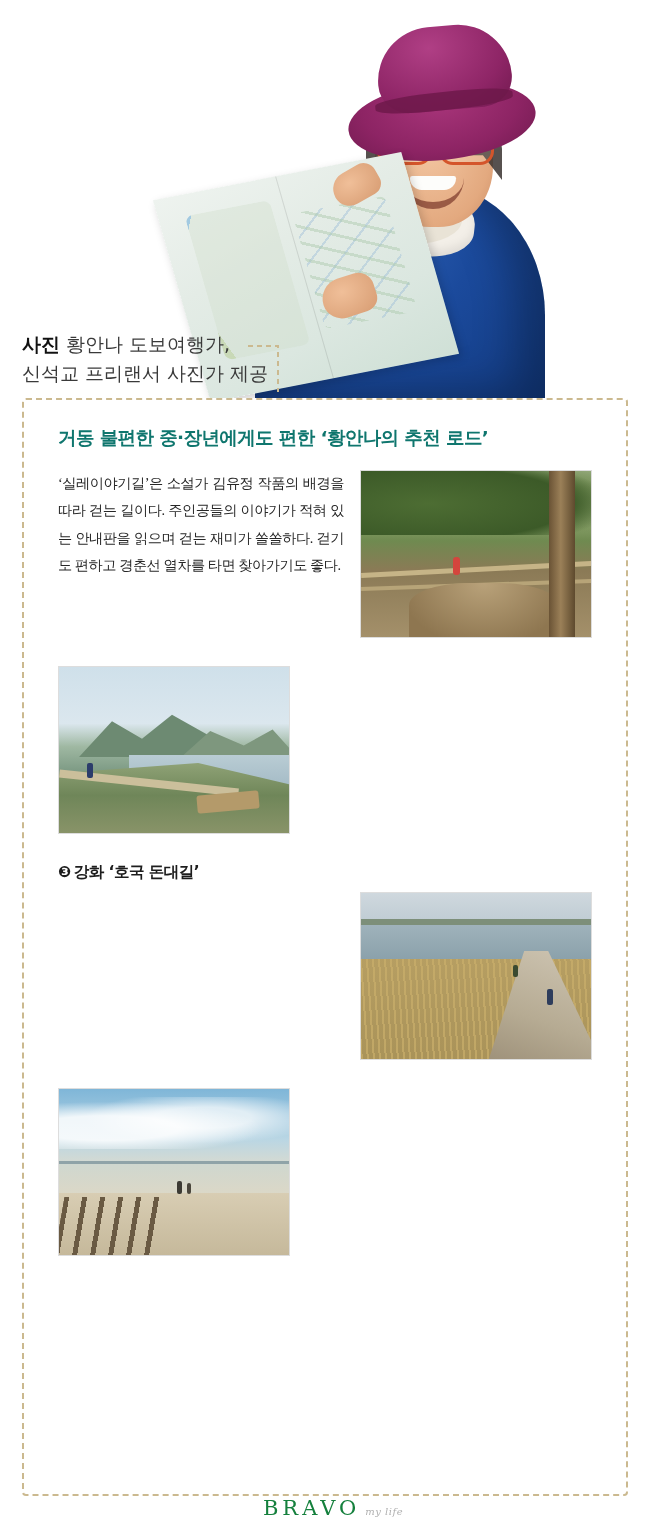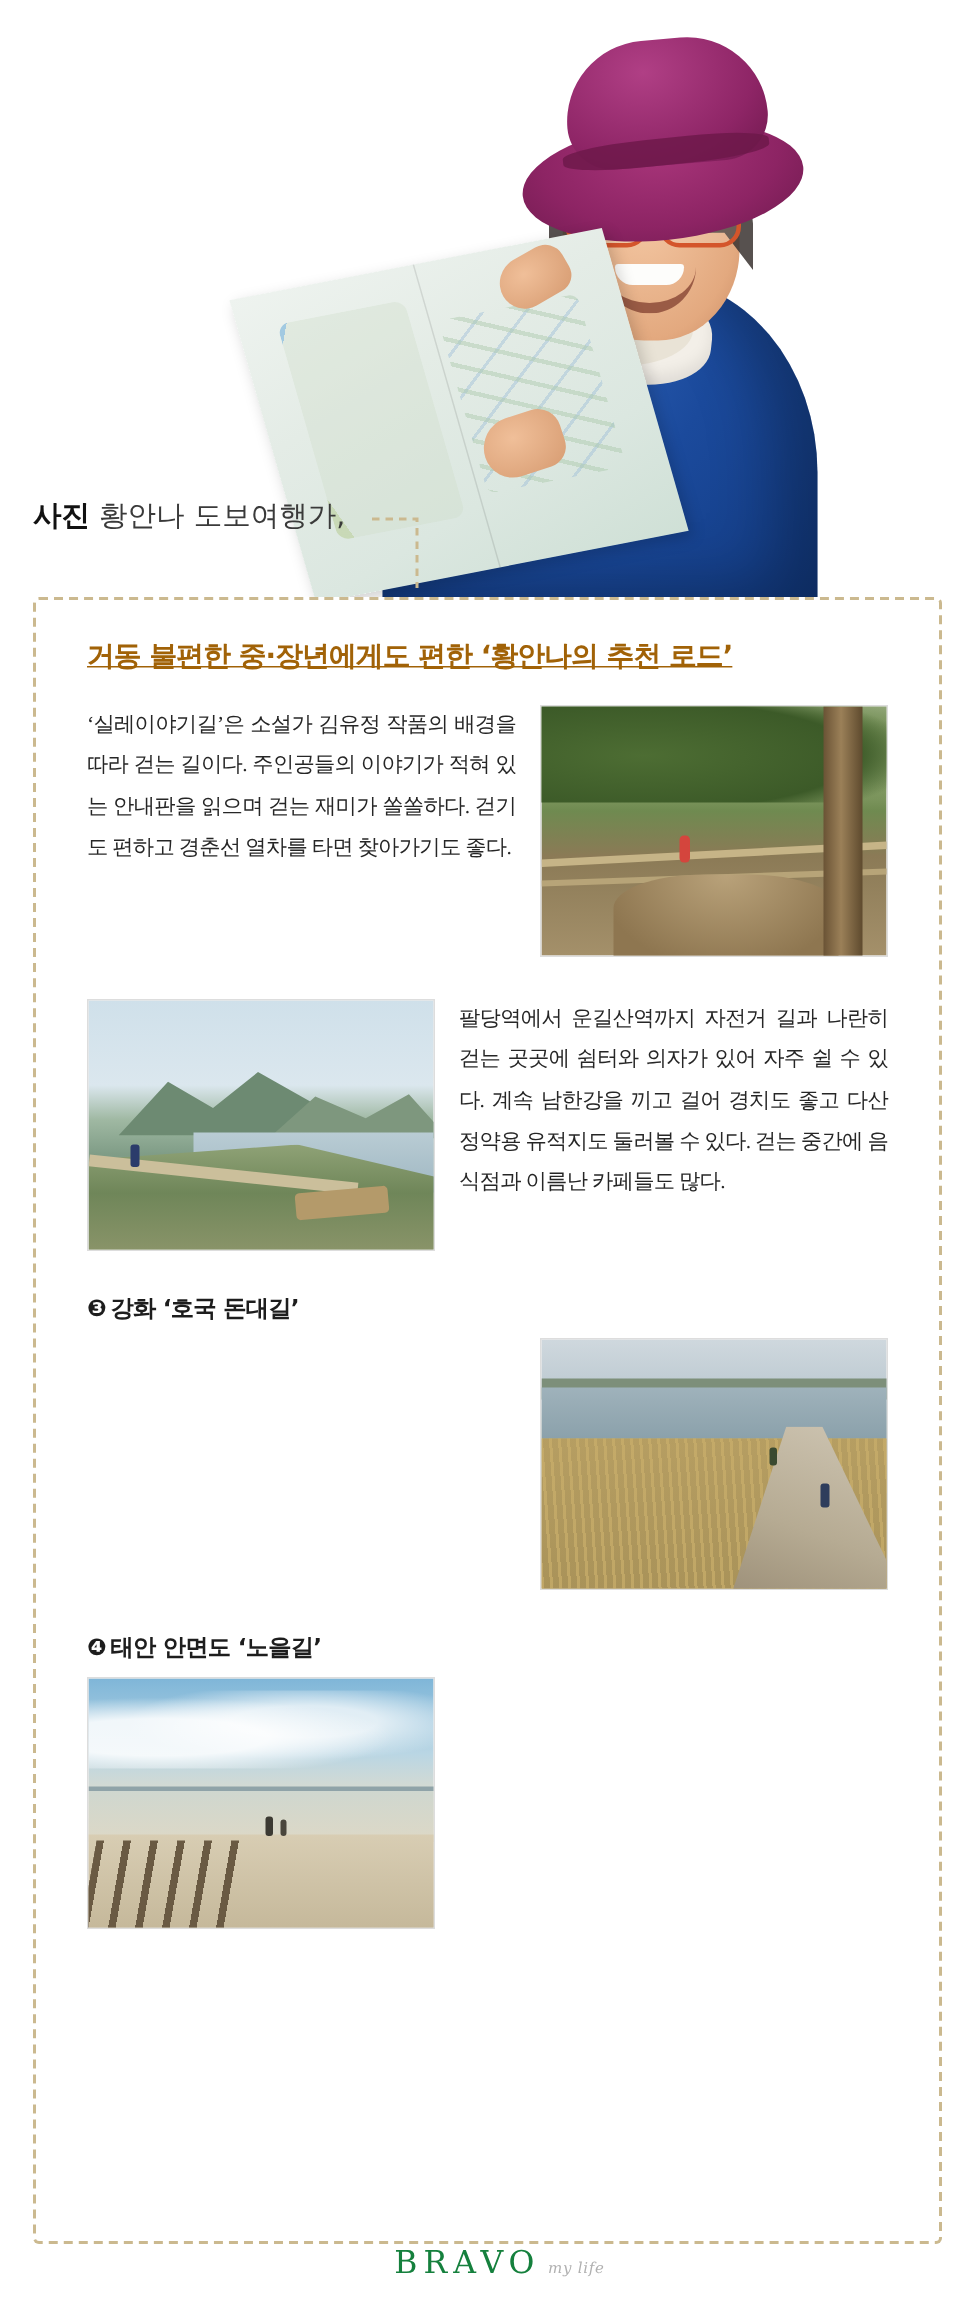--- a/index.html
+++ b/index.html
@@ -223,25 +223,24 @@
     border-radius: 4px;
     box-sizing: border-box;
     background: #fff;
   }
   .panel-inner {
     padding: 26px 34px 0 34px;
   }
   .panel-title {
     font-size: 18.5px;
     font-weight: bold;
-    color: #a16207;
+    color: #0f766e;
     letter-spacing: -0.6px;
     margin: 0 0 20px 0;
     line-height: 1.3;
-    text-decoration: underline;
   }
 
   .route {
     margin-bottom: 22px;
   }
   .route-head {
     font-size: 15.5px;
     font-weight: bold;
     color: #1d1d1d;
     letter-spacing: -0.5px;
@@ -466,20 +465,21 @@
   </div>
 </div>
 
 <svg class="leader" viewBox="0 0 40 52" width="40" height="52">
   <path d="M0 4 H30 L30 50" fill="none" stroke="#cbb98f" stroke-width="2" stroke-dasharray="5 4"></path>
 </svg>
 
 <div class="credit">
   <b>사진</b>
   <span>황안나 도보여행가,</span>
+  <span class="credit-line2">신석교 프리랜서 사진가 제공</span>
 </div>
 
 <div class="panel">
   <div class="panel-inner">
 
     <h2 class="panel-title">거동 불편한 중·장년에게도 편한 ‘황안나의 추천 로드’</h2>
 
     <div class="route clearfix">
       <div class="thumb right t1">
         <span class="canopy"></span>
@@ -495,41 +495,37 @@
     <div class="route clearfix">
       <div class="thumb left t2">
         <span class="mtn"></span>
         <span class="mtn2"></span>
         <span class="river"></span>
         <span class="bank"></span>
         <span class="trailline"></span>
         <span class="raft"></span>
         <span class="walker"></span>
       </div>
-      <p class="route-body">팔당역에서 운길산역까지 자전거 길과 나란히 걷는 곳곳에 쉼터와 의자가 있어 자주 쉴 수 있다. 계속 남한강을 끼고 걸어 경치도 좋고 다산 정약용 유적지도 둘러볼 수 있다. 걷는 중간에 음식점과 이름난 카페들도 많다.</p>
     </div>
 
     <div class="route clearfix">
       <div class="route-head">
         <span class="route-num">❸</span><span>강화 ‘호국 돈대길’</span>
       </div>
       <div class="thumb right t3">
         <span class="far"></span>
         <span class="sea"></span>
         <span class="reeds"></span>
         <span class="dike"></span>
         <span class="person"></span>
         <span class="person2"></span>
       </div>
     </div>
 
     <div class="route clearfix">
-      <div class="route-head">
-        <span class="route-num">❹</span><span>태안 안면도 ‘노을길’</span>
-      </div>
       <div class="thumb left t4">
         <span class="clouds"></span>
         <span class="horizon"></span>
         <span class="wet"></span>
         <span class="sand"></span>
         <span class="posts"></span>
         <span class="fig"></span>
         <span class="fig2"></span>
       </div>
     </div>

